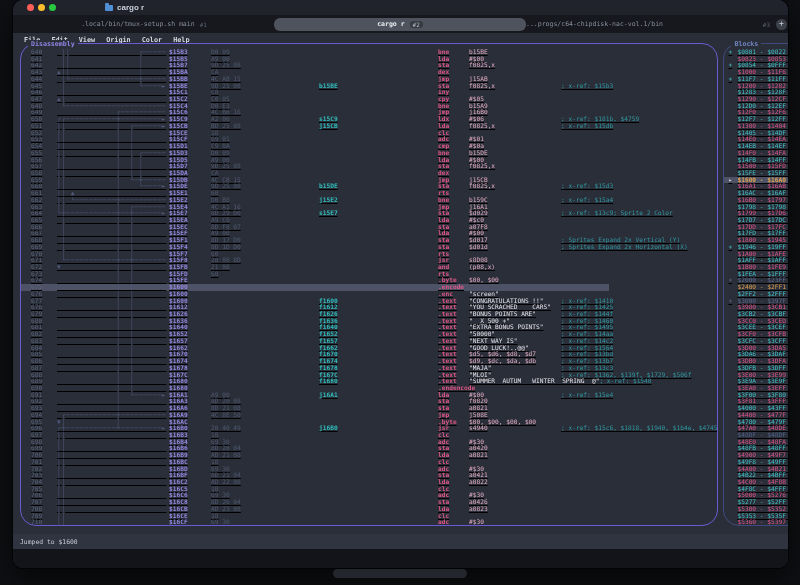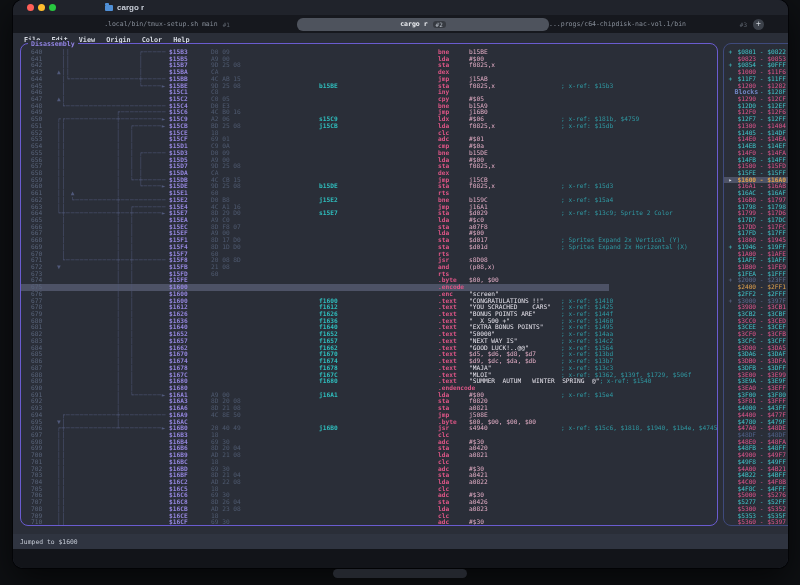--- a/index.html
+++ b/index.html
@@ -12,44 +12,44 @@
   
   .titlebar { position:relative; height:15px; background:#20232b; }
   .traffic { position:absolute; top:4px; left:14px; display:flex; gap:4px; }
   .dot { width:7px; height:7px; border-radius:50%; }
   .wtitle { position:absolute; left:92px; top:3px; display:flex; gap:4px; align-items:center;
     font-family:"Liberation Sans", sans-serif; font-size:8px; font-weight:700; color:#c9ced8; }
   .folder { width:8px; height:6px; background:#4f8fd6; border-radius:1px; position:relative; }
   .folder::before { content:""; position:absolute; top:-2px; left:0; width:4px; height:2px;
     background:#4f8fd6; border-radius:1px 1px 0 0; }
   
-  .tabbar { height:18px; background:#16181e; display:flex; align-items:center; padding:0 24px; }
+  .tabbar { height:18px; background:#16181e; display:flex; align-items:center; padding:0 1px; }
   .tab { display:flex; align-items:center; justify-content:center; gap:5px;
     font-size:6.5px; color:#868d98; height:100%; }
   .tab .badge { color:#5d646e; font-size:6px; }
   .tab.t1 { flex:0 0 260px; }
   .tab.active { flex:0 0 252px; background:#4e535d; border-radius:6px; height:13px;
     color:#eceef2; font-weight:700; }
   .tab.active .badge { background:rgba(0,0,0,.3); border-radius:3px; padding:0 3px;
     color:#b9bfc8; font-weight:400; }
   .tab.t3 { flex:1 1 auto;justify-content:space-between; }
   .plusbtn { flex:0 0 11px; height:11px; border-radius:50%; background:#3c414a; color:#ccd1d8;
     font-size:8px; line-height:10px; text-align:center; margin-left:6px; }
   
   .menubar { height:13px; display:flex; align-items:center; gap:11px; padding:0 11px;
     background:#2a2e38; font-size:6.8px; font-weight:700; color:#d6dae2; }
   
   .main { position:absolute; left:7px; right:11px; top:43px; bottom:42px; display:flex; gap:5px; }
-  .panel { position:relative; border-radius:8px; }
+  .panel { position:relative; border-radius:16px;text-decoration:underline; }
   .panel-title { position:absolute; top:-4px; left:7px; background:#2a2e38; padding:0 3px;
     font-size:6.6px; font-weight:700; }
   .disasm { flex:1 1 auto; border:1px solid #6a5cd0; }
   .disasm .panel-title { color:#9183e2; }
   .blocks { flex:0 0 137px; border:1px solid #3f4a7c; }
-  .blocks .panel-title { color:#7186c5;margin-top:48px; }
+  .blocks .panel-title { color:#7186c5; }
   .rows { padding-top:5px; overflow:hidden; height:100%; }
   
   .drow { display:flex; height:6.732px; line-height:6.9px; font-size:6.2px; white-space:pre; }
   .drow.hl { background:linear-gradient(to right,#4d5266 0,#4d5266 588px,transparent 588px); }
   .c-num   { flex:0 0 36px; padding-left:10px; color:#59647a; }
   .c-graph { flex:0 0 112px; color:#50597a; letter-spacing:.83px; overflow:hidden; }
   .c-addr  { flex:0 0 42px; color:#9486dd; font-weight:700; }
   .c-bytes { flex:0 0 108px; color:#4f5a70; }
   .c-label { flex:0 0 119px; color:#2fbdbd; font-weight:700; }
   .c-mnem  { flex:0 0 31px; color:#df5687; font-weight:700; }

